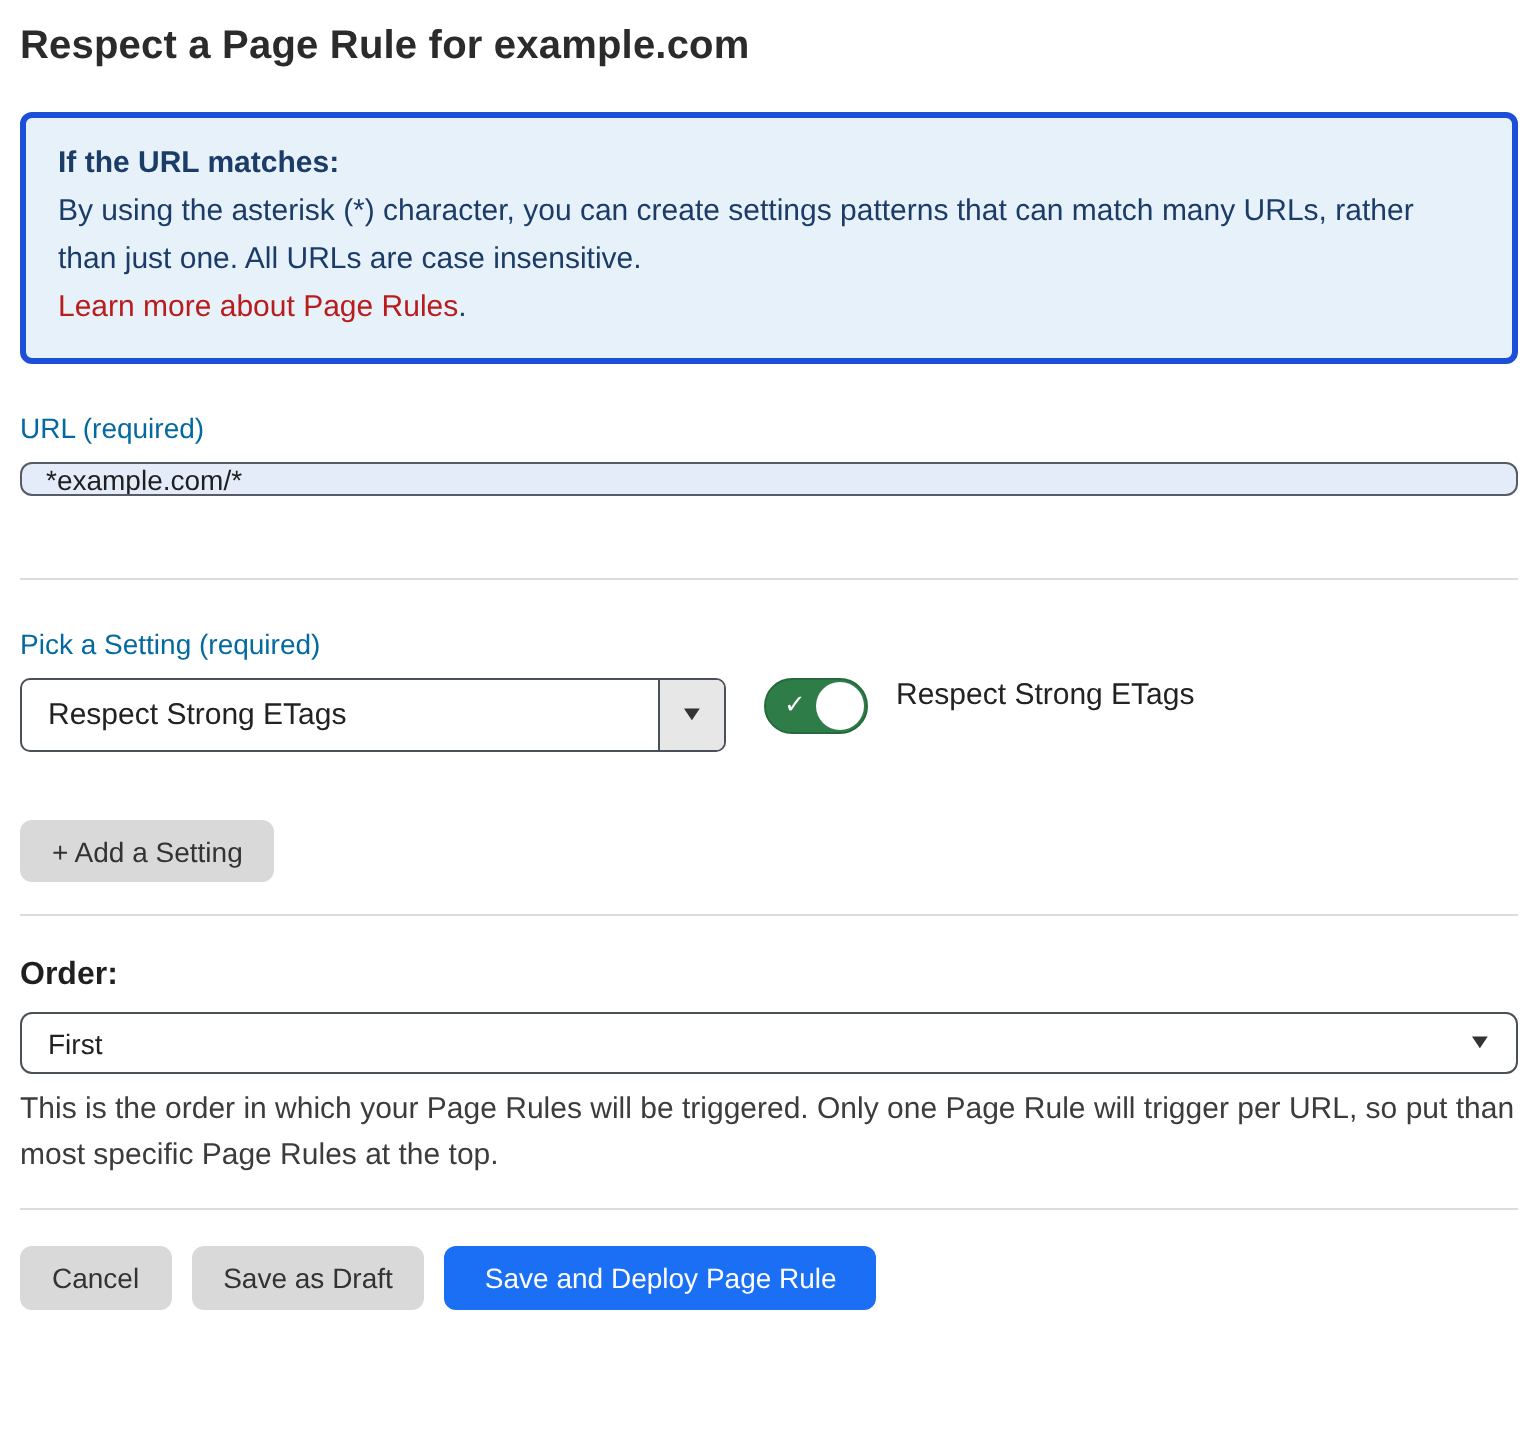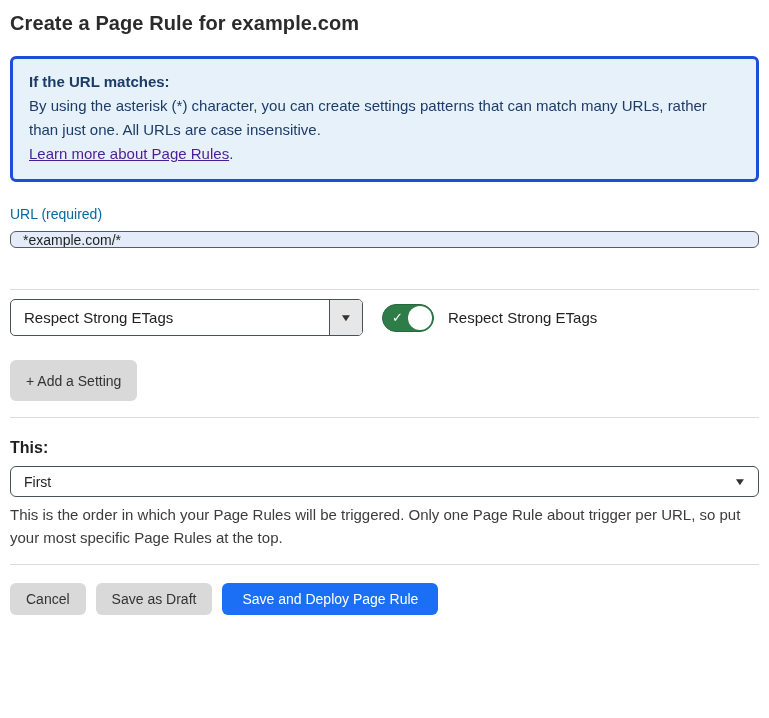--- a/index.html
+++ b/index.html
@@ -20,21 +20,21 @@
     margin-top: 21px;
     background: #e7f1fa;
     border: 3px solid #1d4ed8;
     border-radius: 6px;
     padding: 11px 16px 13px 16px;
     color: #1c3c68;
     font-size: 15px;
     line-height: 24px;
   }
   .info-heading { font-weight: 700; }
-  .info-link { color: #4c1d95; text-decoration: underline; cursor: pointer; }
+  .info-link { color: #b91c1c; cursor: pointer; }
   .info-link-suffix { color: #1c3c68; }
 
   .field-label {
     font-size: 14px; color: #0369a1; display: block;
   }
   .url-label { margin-top: 24px; }
 
   .url-input {
     display: block;
     width: 100%;
@@ -59,21 +59,21 @@
   .divider-3 { margin-top: 12px; }
 
   .section-heading {
     font-size: 16px; font-weight: 700; color: #1f1f1f;
     margin: 21px 0 0 0;
   }
 
   .pick-label { margin-top: 24px; }
 
   .setting-row {
-    display: flex; align-items: center; margin-top: 9px;
+    display: flex; align-items: flex-start; margin-top: 9px;
   }
   .select-box {
     width: 353px; height: 37px;
     border: 1px solid #4a5058;
     border-radius: 5px;
     background: #ffffff;
     display: flex; overflow: hidden;
     cursor: pointer;
   }
   .select-text {
@@ -118,21 +118,21 @@
 
   .btn {
     font-family: "Liberation Sans", "DejaVu Sans", sans-serif;
     font-size: 14px;
     border: none; border-radius: 6px;
     padding: 0 16px; height: 32px;
     cursor: pointer;
     display: inline-flex; align-items: center; justify-content: center;
   }
   .btn-gray { background: #d9d9d9; color: #333; }
-  .add-setting-btn { margin-top: 24px; height: 41px; }
+  .add-setting-btn { margin-top: 34px; height: 31px; }
 
   .order-heading { margin-top: 21px; }
   .order-select-label { margin-top: 25px; }
 
   .order-select {
     margin-top: 9px;
     width: 100%; height: 31px;
     border: 1px solid #4a5058;
     border-radius: 6px;
     background: #ffffff;
@@ -151,63 +151,64 @@
   .button-row {
     display: flex; gap: 10px; margin-top: 18px;
   }
   .btn-primary { background: #1b6ff5; color: #ffffff; padding: 0 20px; }
 </style>
 </head>
 <body>
 
 <div class="container">
 
-  <h1 class="page-title">Create a Page Rule for example.com</h1>
+  <h1 class="page-title">Respect a Page Rule for example.com</h1>
 
   <div class="info-box">
     <div class="info-heading">If the URL matches:</div>
     <div><span>By using the asterisk (*) character, you can create settings patterns that can match many URLs, rather than just one. All URLs are case insensitive.</span><br>
       <span class="info-link">Learn more about Page Rules</span><span class="info-link-suffix">.</span>
     </div>
   </div>
 
   <label class="field-label url-label">URL (required)</label>
   <input class="url-input" type="text" value="*example.com/*" style="">
 
   <hr class="divider divider-1">
 
 
+  <label class="field-label pick-label">Pick a Setting (required)</label>
 
   <div class="setting-row">
     <div class="select-box">
       <div class="select-text">Respect Strong ETags</div>
       <div class="select-arrow-seg">
         <span class="caret">▼</span>
       </div>
     </div>
     <div class="toggle">
       <span class="toggle-check">✓</span>
       <span class="toggle-knob"></span>
     </div>
     <span class="toggle-label">Respect Strong ETags</span>
   </div>
 
   <button class="btn btn-gray add-setting-btn">+ Add a Setting</button>
 
   <hr class="divider divider-2">
 
-  <h2 class="section-heading order-heading">This:</h2>
+  <h2 class="section-heading order-heading">Order:</h2>
 
 
   <div class="order-select">
     <span>First</span>
     <span class="caret">▼</span>
   </div>
 
-  <p class="help-text">This is the order in which your Page Rules will be triggered. Only one Page Rule about trigger per URL, so put your most specific Page Rules at the top.</p>
+  <p class="help-text">This is the order in which your Page Rules will be triggered. Only one Page Rule will trigger per URL, so put than most specific Page Rules at the top.</p>
 
   <hr class="divider divider-3">
 
   <div class="button-row">
     <button class="btn btn-gray">Cancel</button>
     <button class="btn btn-gray">Save as Draft</button>
     <button class="btn btn-primary">Save and Deploy Page Rule</button>
   </div>
 
 </div>

